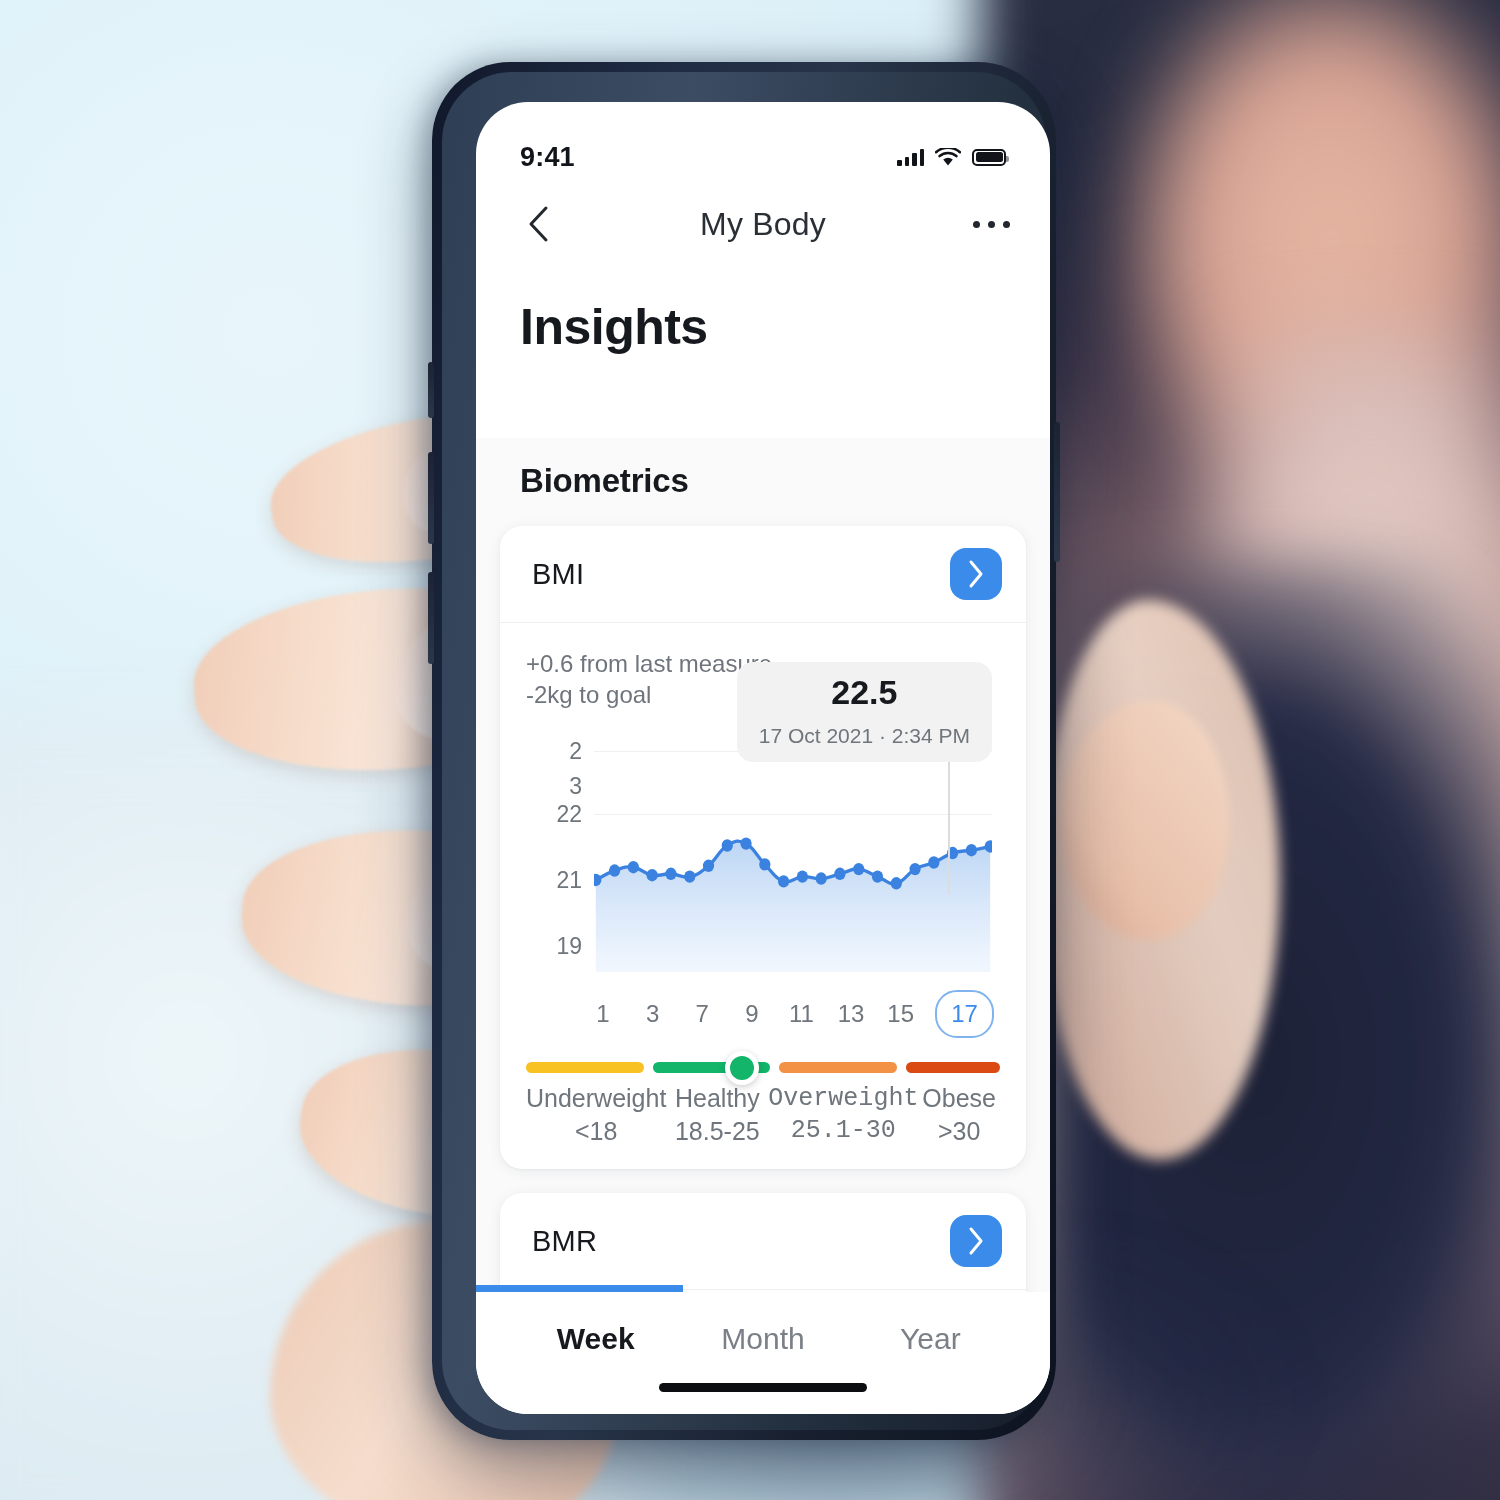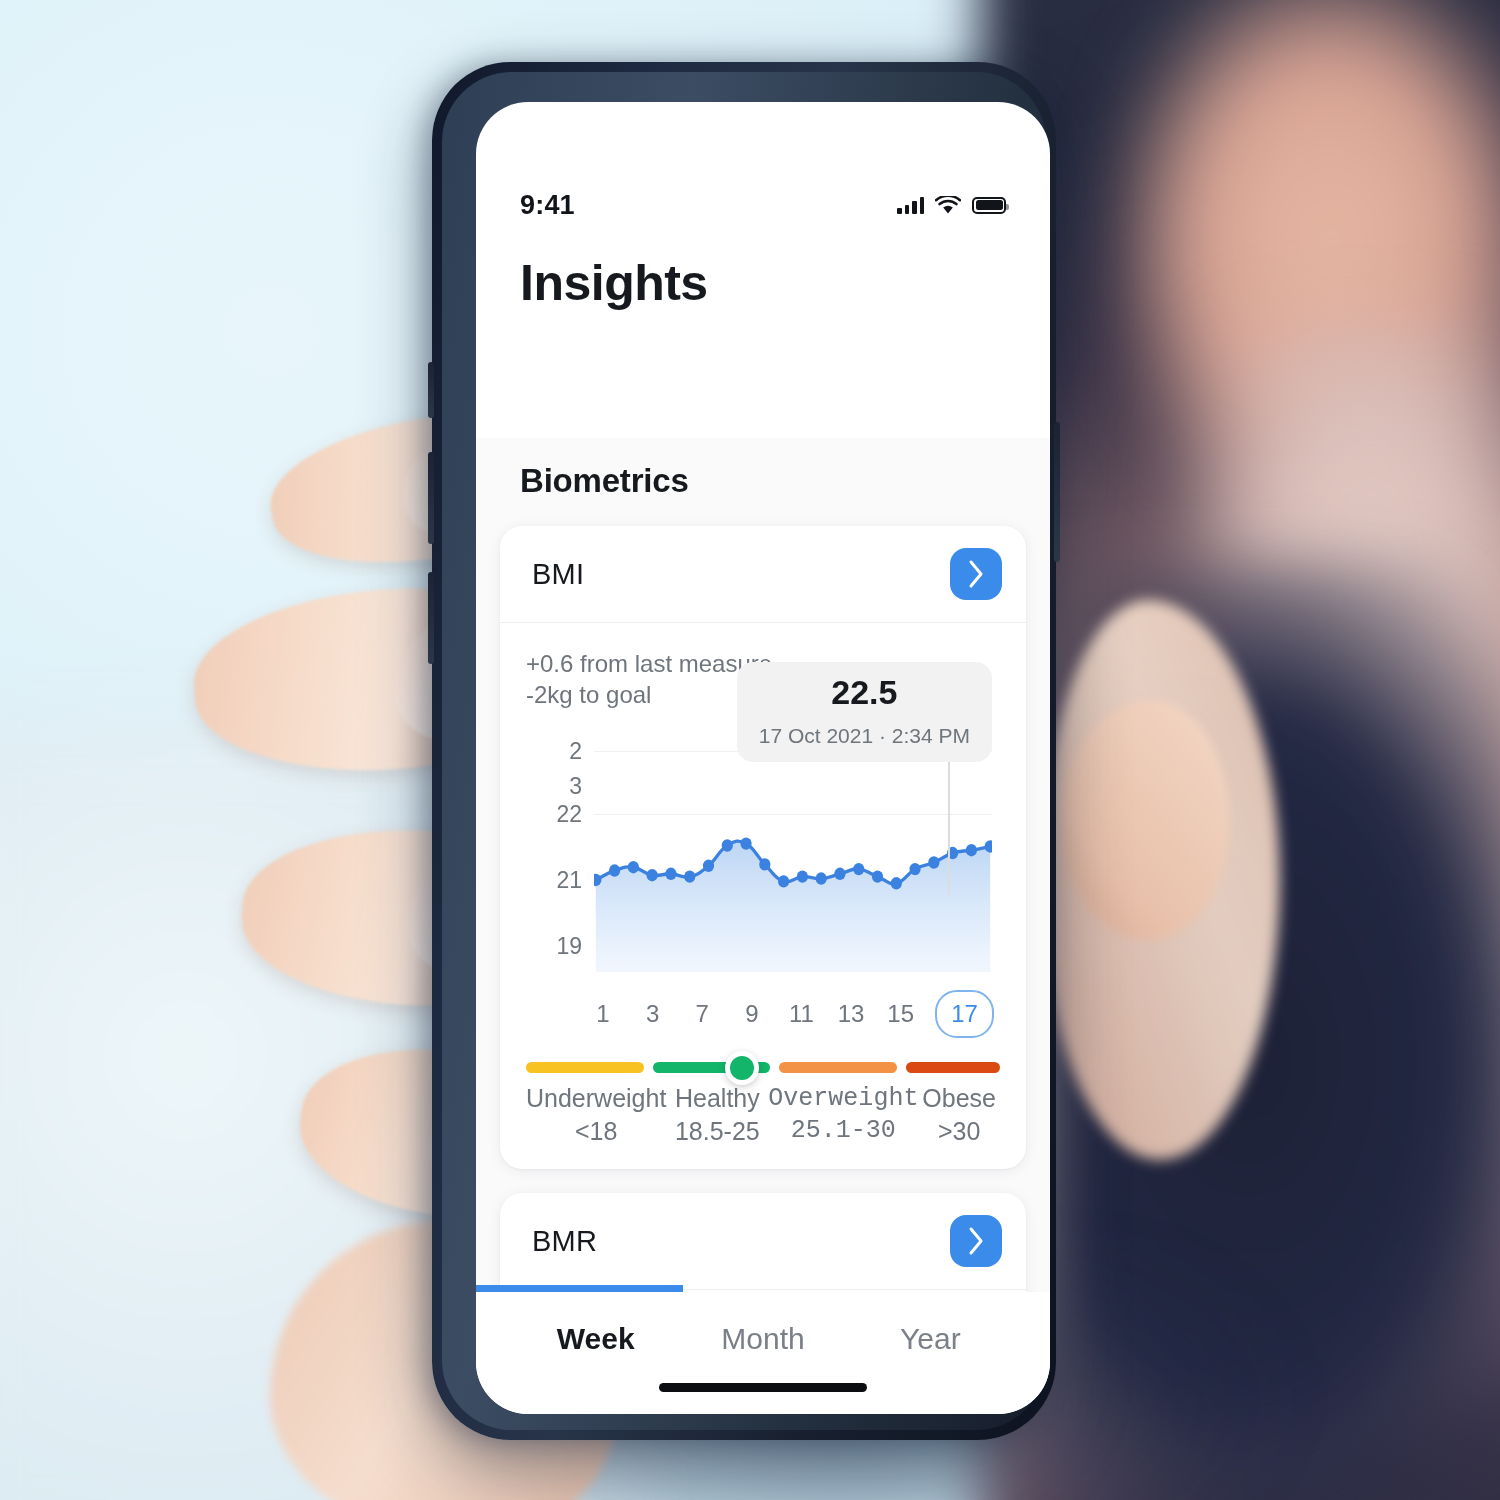--- a/index.html
+++ b/index.html
@@ -165,21 +165,20 @@
     border-radius: 52px;
     background: #ffffff;
     overflow: hidden;
   }
 
   
   .statusbar {
     height: 76px;
     display: flex; align-items: center; justify-content: space-between;
     padding: 34px 44px 0 44px;
-    margin-top: 48px;
   }
   .status-time {
     font-size: 27px; font-weight: bold; color: #111418; letter-spacing: .2px;
   }
   .status-icons { display: flex; align-items: center; gap: 11px; }
   .sig { display: flex; align-items: flex-end; gap: 3px; height: 18px; }
   .sig i { display: block; width: 4.5px; background: #111418; border-radius: 1px; }
   .sig i:nth-child(1){height:6px}.sig i:nth-child(2){height:9.5px}
   .sig i:nth-child(3){height:13px}.sig i:nth-child(4){height:17px}
   .wifi svg { display: block; }
@@ -410,20 +409,33 @@
               <path d="M4.6 8.1 a13 13 0 0 1 16.8 0" stroke="#111418" stroke-width="2.6" fill="none" stroke-linecap="round"></path>
               <path d="M1 4.2 a18.4 18.4 0 0 1 24 0" stroke="#111418" stroke-width="2.6" fill="none" stroke-linecap="round"></path>
             </svg>
           </span>
           <span class="batt">
               <b></b>
             </span>
         </div>
       </div>
 
+      <div class="navbar">
+        <div class="nav-back">
+          <svg width="22" height="38" viewBox="0 0 22 38">
+            <path d="M19 3 L4 19 L19 35" stroke="#23282f" stroke-width="3" fill="none" stroke-linecap="round" stroke-linejoin="round"></path>
+          </svg>
+        </div>
+        <div class="nav-title">My Body</div>
+        <div class="nav-more">
+          <span></span>
+          <span></span>
+          <span></span>
+        </div>
+      </div>
 
       <div class="page-head">
         <div class="page-title">Insights</div>
       </div>
 
       <div class="scrollbody">
 
         <div class="section-title">Biometrics</div>
 
         <div class="card">

